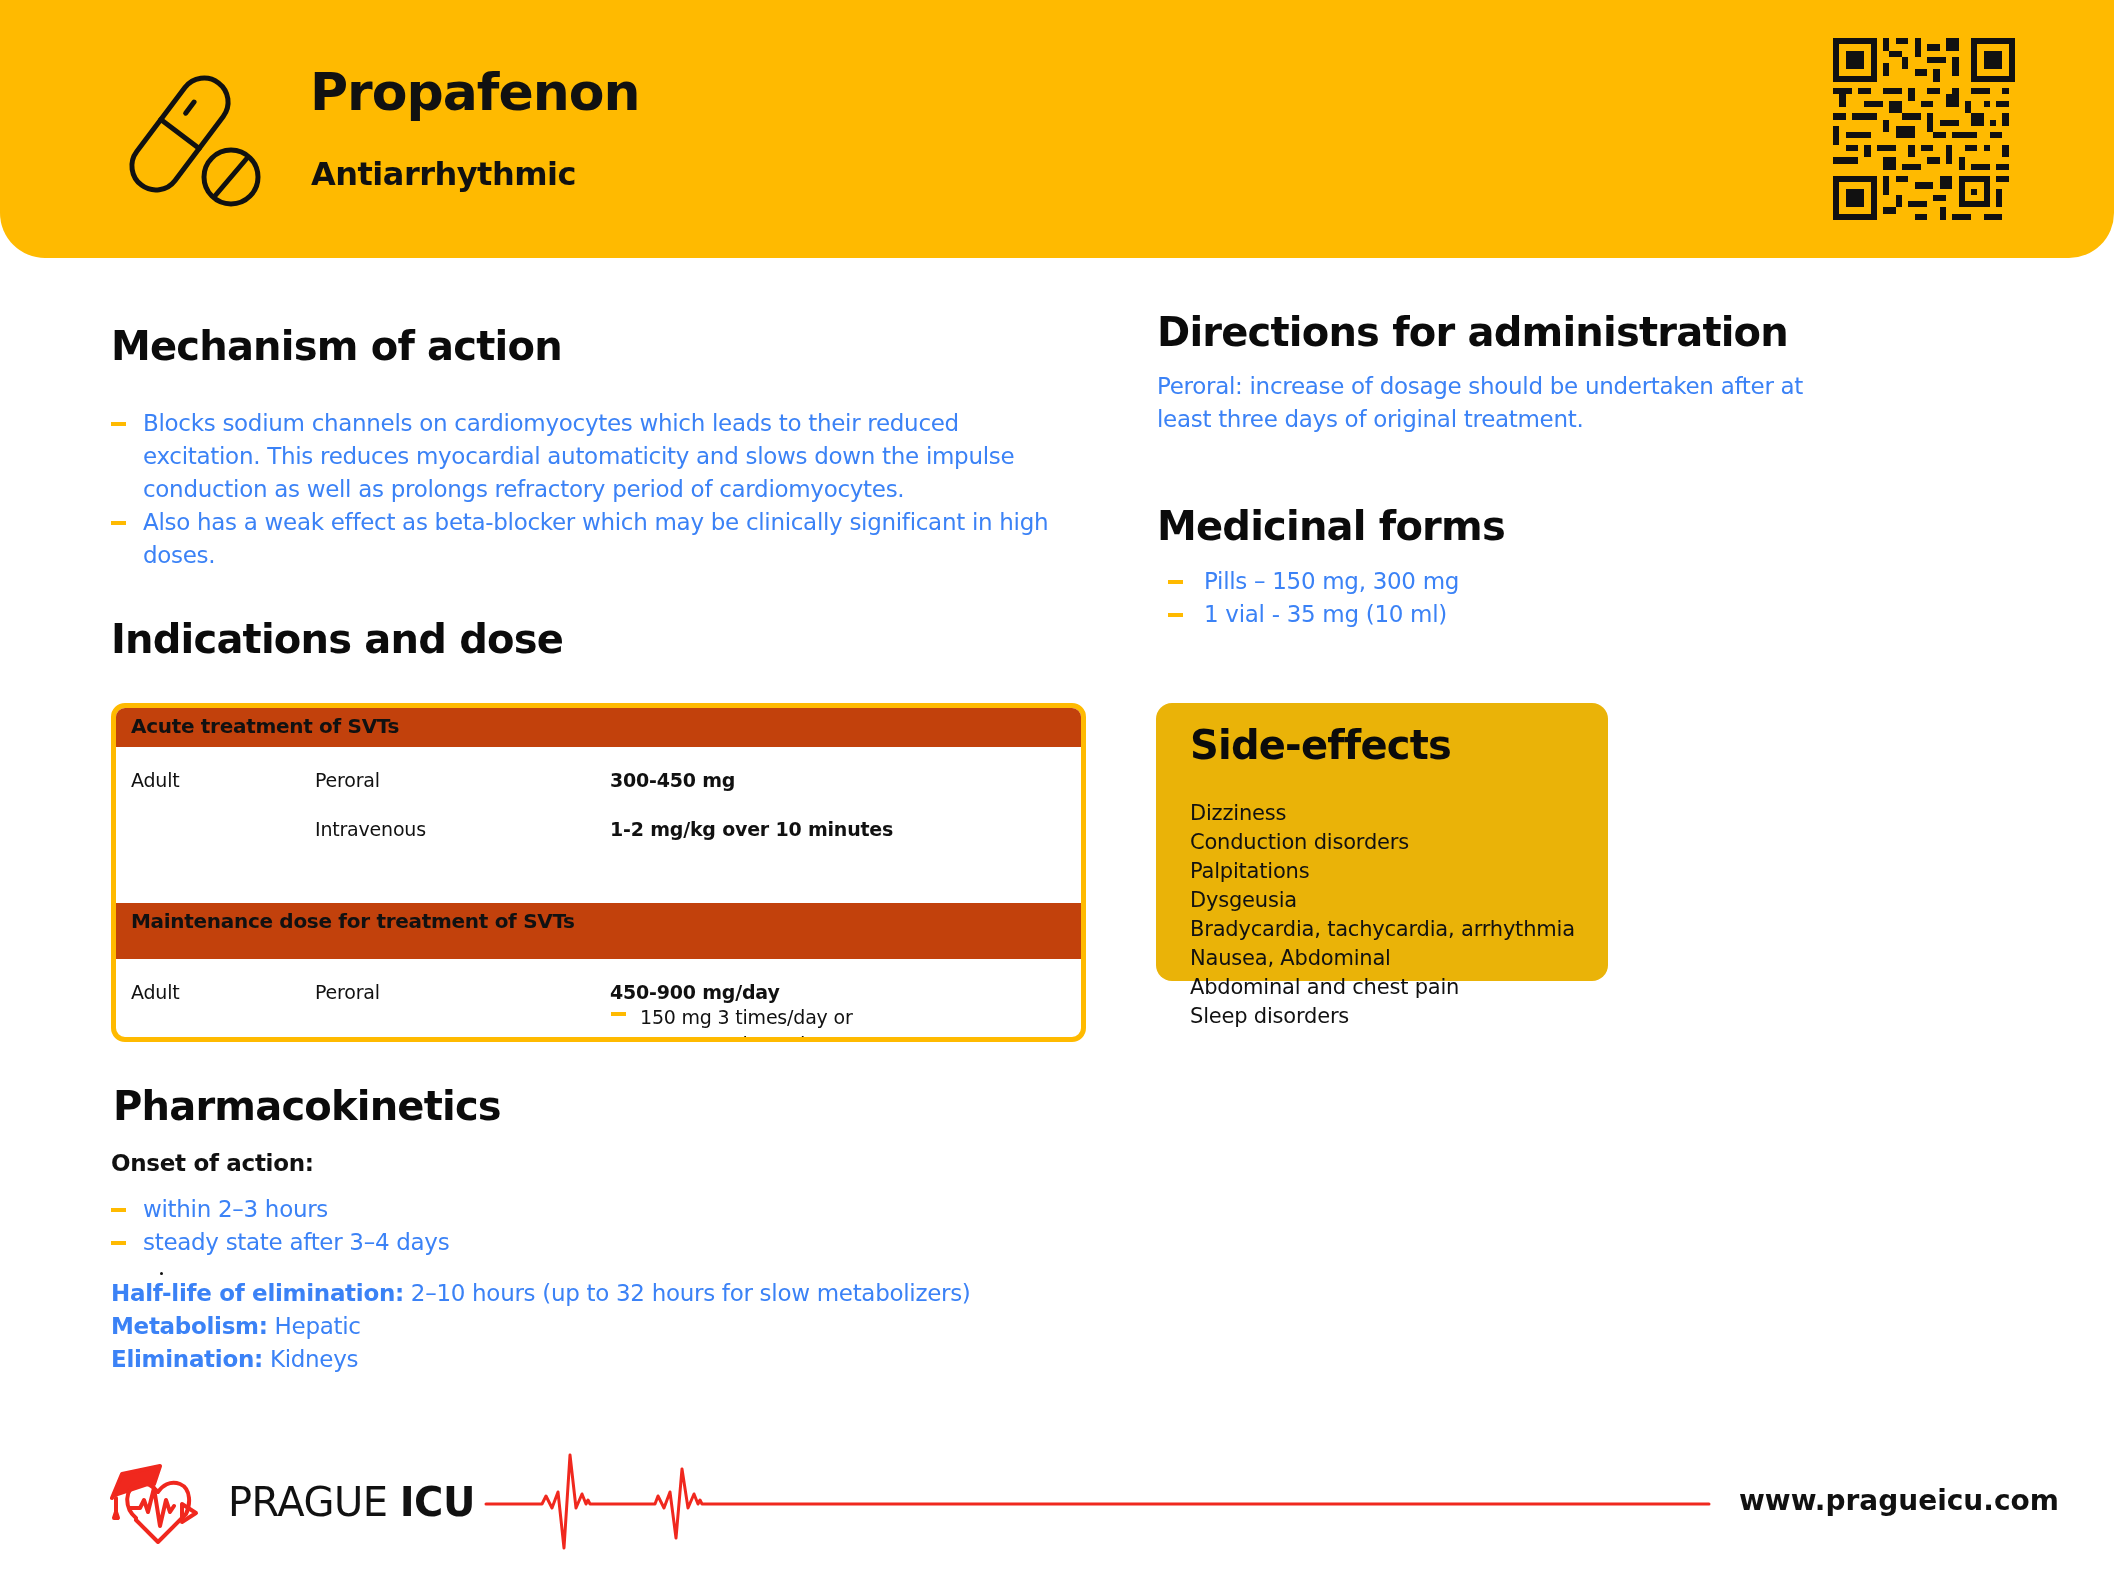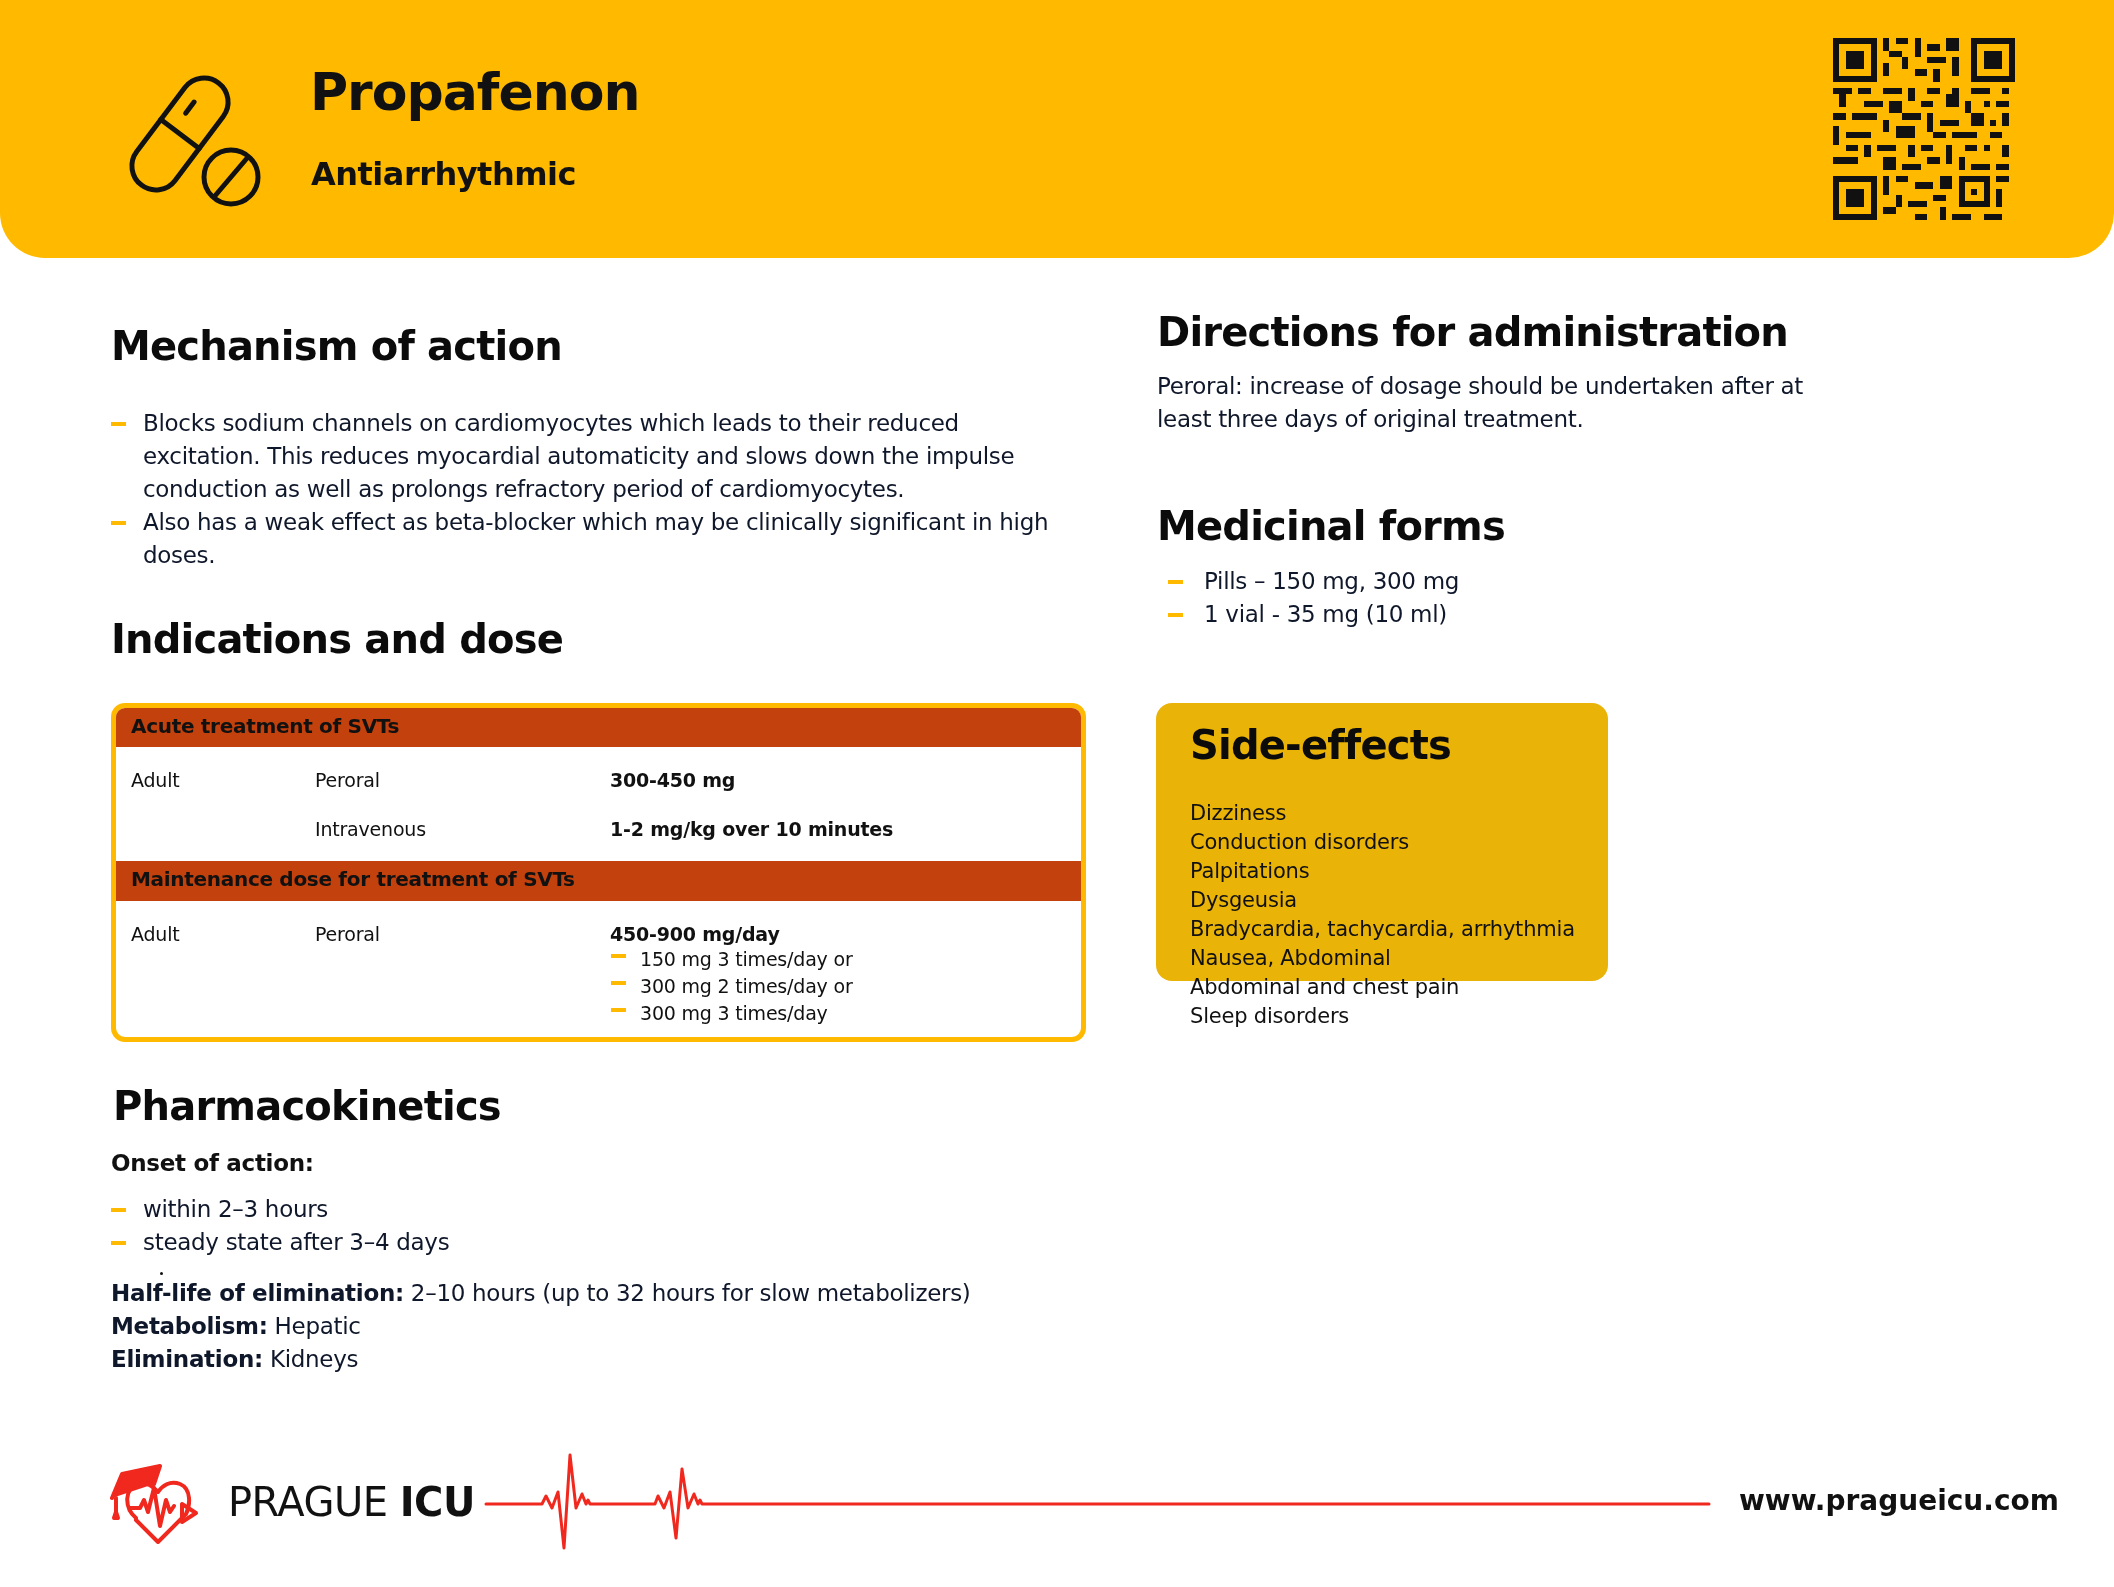--- a/index.html
+++ b/index.html
@@ -22,21 +22,21 @@
     letter-spacing: -0.5px; line-height: 1;
   }
   .qr { position: absolute; left: 1833px; top: 38px; width: 182px; height: 182px; }
 
   .h2 {
     position: absolute; font-family: "DejaVu Sans", sans-serif; font-weight: bold;
     font-size: 40px; letter-spacing: -0.8px; line-height: 1; color: #0b0b0b;
   }
   .body-text {
     font-family: "DejaVu Sans", sans-serif; font-size: 23px; line-height: 33px;
-    color: #0f172a; letter-spacing: -0.3px;
+    color: #3b82f6; letter-spacing: -0.3px;
   }
   .bullets { position: absolute; list-style: none; }
   .bullets li { position: relative; padding-left: 32px; }
   .bullets li::before {
     content: ""; position: absolute; left: 0; top: 15px; width: 15px; height: 4px;
     background: #FFBA00;
   }
 
   
   #mech-title { left: 111px; top: 326px; }
@@ -46,21 +46,21 @@
   #ind-title { left: 111px; top: 619px; }
   .dose-table {
     position: absolute; left: 111px; top: 703px; width: 975px; height: 339px;
     border: 5px solid #FFBA00; border-radius: 14px; overflow: hidden; background: #fff;
   }
   .dt-head {
     background: #c2410c; height: 39px; padding-left: 15px;
     font-family: "DejaVu Sans", sans-serif; font-weight: bold; font-size: 20px;
     line-height: 36px; letter-spacing: -0.3px;
   }
-  .dt-head.second { height: 40px; }
+  .dt-head.second { height: 56px; margin-top: 42px; }
   .dt-body { position: relative; font-size: 19px; letter-spacing: -0.2px; }
   .dt-body.b1 { height: 114px; }
   .dt-body.b2 { height: 145px; }
   .cell { position: absolute; line-height: 1; }
   .cell.bold { font-weight: bold; }
   .subdose { position: absolute; list-style: none; font-size: 19px; line-height: 27px; }
   .subdose li { position: relative; padding-left: 29px; }
   .subdose li::before {
     content: ""; position: absolute; left: 0; top: 8px; width: 15px; height: 4px; background: #FFBA00;
   }

